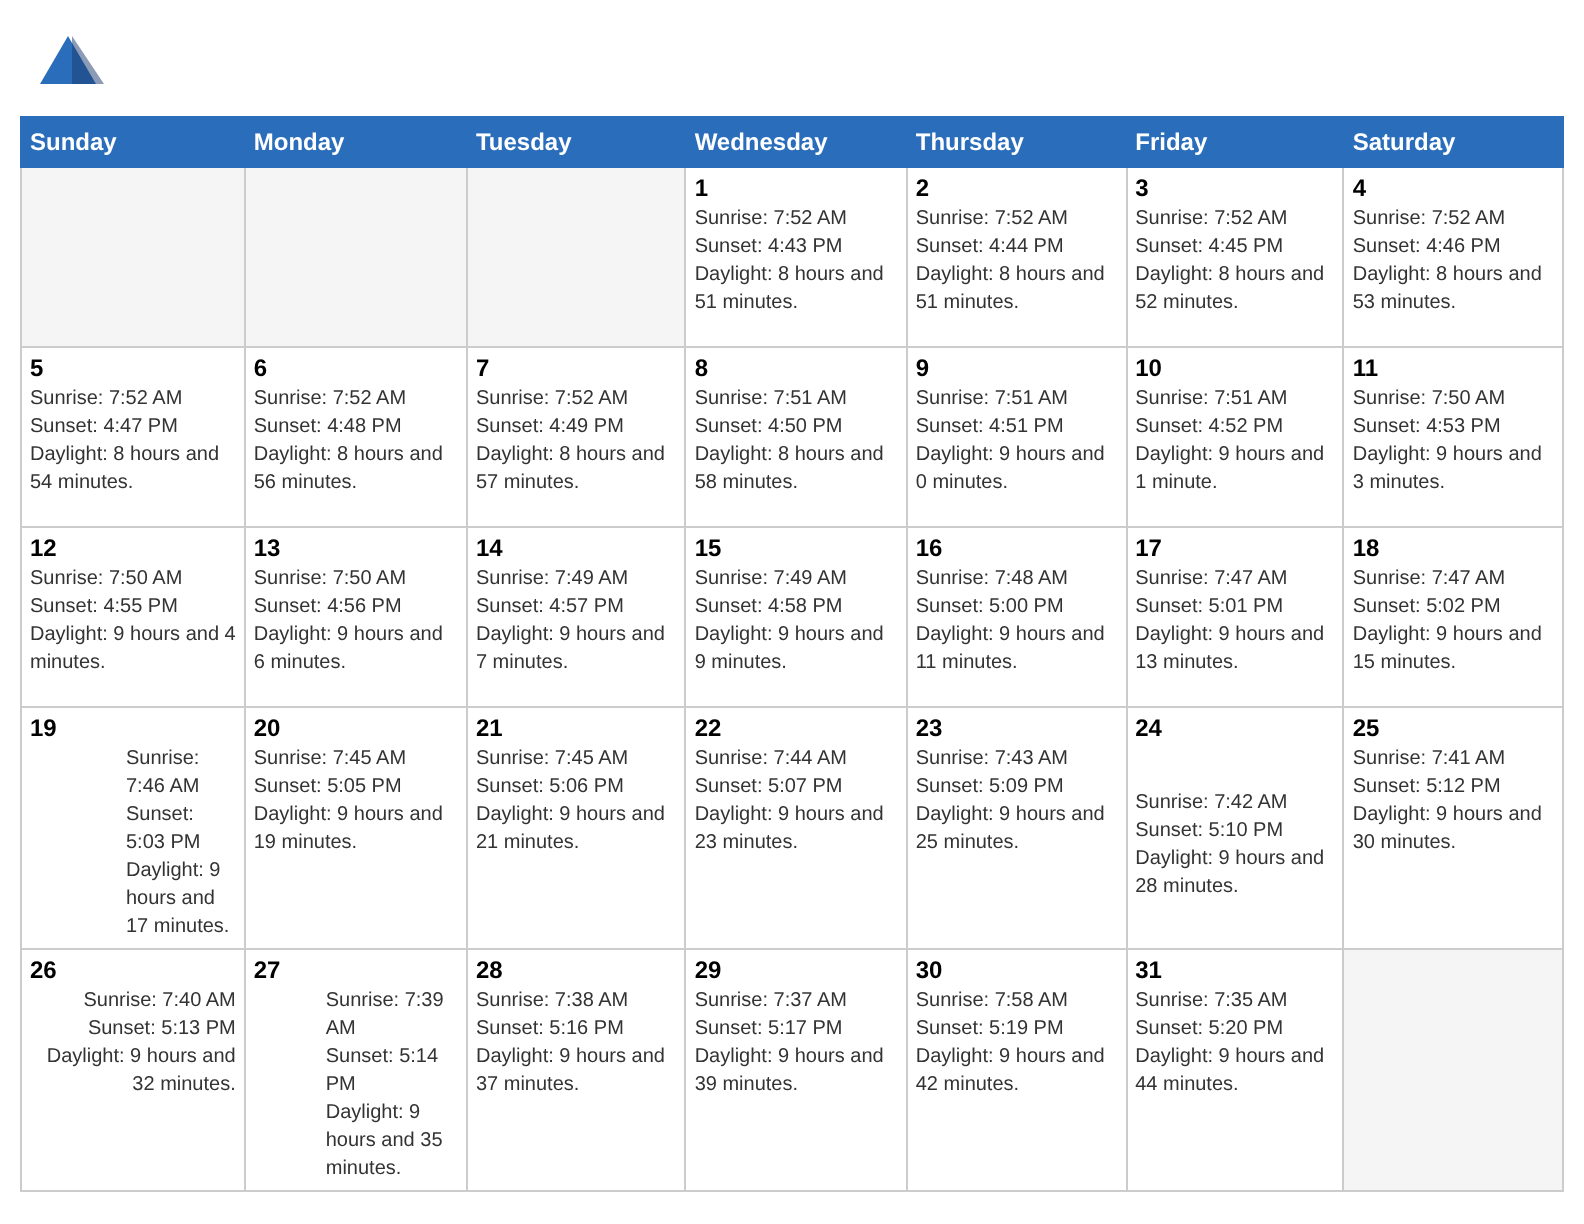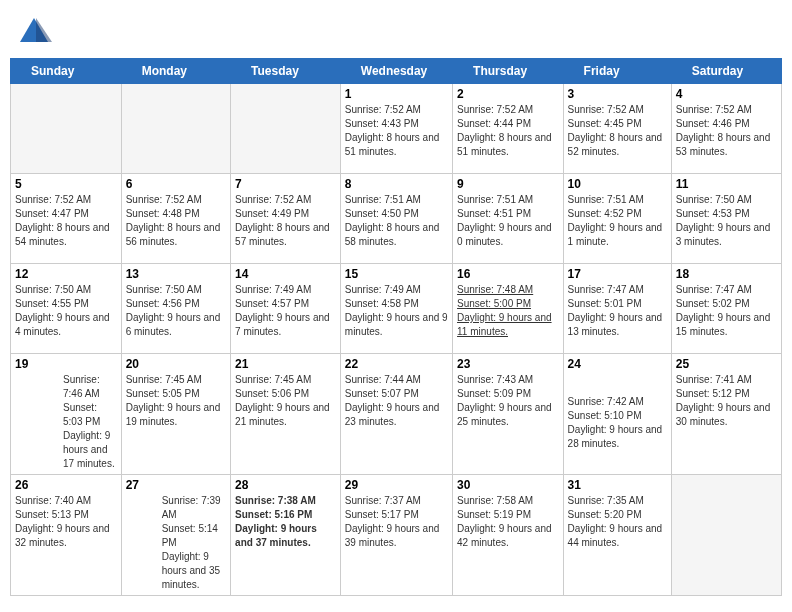--- a/index.html
+++ b/index.html
@@ -41,21 +41,21 @@
       margin-top: 2px;
     }
     .calendar {
       width: 100%;
       border-collapse: collapse;
       font-size: 10.5px;
     }
     .calendar th {
       background: #2a6ebb;
       color: #fff;
-      padding: 5px 20px;
+      padding: 5px 4px;
       text-align: left;
       font-size: 12px;
       font-weight: bold;
       border: 1px solid #2a6ebb;
     }
     .calendar td {
       border: 1px solid #ccc;
       vertical-align: top;
       padding: 3px 4px;
       width: 113px;
@@ -209,21 +209,21 @@
 Daylight: 9 hours and 7 minutes.</div>
         </td>
         <td>
           <span class="day-num">15</span>
           <div class="day-info" style="white-space: pre-line;">Sunrise: 7:49 AM
 Sunset: 4:58 PM
 Daylight: 9 hours and 9 minutes.</div>
         </td>
         <td>
           <span class="day-num">16</span>
-          <div class="day-info" style="white-space: pre-line; text-decoration: underline;">Sunrise: 7:48 AM
+          <div class="day-info" style="white-space: pre-line;">Sunrise: 7:48 AM
 Sunset: 5:00 PM
 Daylight: 9 hours and 11 minutes.</div>
         </td>
         <td>
           <span class="day-num">17</span>
           <div class="day-info" style="white-space: pre-line;">Sunrise: 7:47 AM
 Sunset: 5:01 PM
 Daylight: 9 hours and 13 minutes.</div>
         </td>
         <td>
@@ -273,33 +273,33 @@
         <td>
           <span class="day-num">25</span>
           <div class="day-info" style="white-space: pre-line;">Sunrise: 7:41 AM
 Sunset: 5:12 PM
 Daylight: 9 hours and 30 minutes.</div>
         </td>
       </tr>
       <tr class="week-row">
         <td>
           <span class="day-num">26</span>
-          <div class="day-info" style="white-space: pre-line;">Sunrise: 7:40 AM
+          <div class="day-info" style="white-space: pre-line; text-align: right;">Sunrise: 7:40 AM
 Sunset: 5:13 PM
 Daylight: 9 hours and 32 minutes.</div>
         </td>
         <td>
           <span class="day-num">27</span>
           <div class="day-info" style="white-space: pre-line; margin-left: 36px;">Sunrise: 7:39 AM
 Sunset: 5:14 PM
 Daylight: 9 hours and 35 minutes.</div>
         </td>
         <td>
           <span class="day-num">28</span>
-          <div class="day-info" style="white-space: pre-line; font-weight: bold;">Sunrise: 7:38 AM
+          <div class="day-info" style="white-space: pre-line;">Sunrise: 7:38 AM
 Sunset: 5:16 PM
 Daylight: 9 hours and 37 minutes.</div>
         </td>
         <td>
           <span class="day-num">29</span>
           <div class="day-info" style="white-space: pre-line;">Sunrise: 7:37 AM
 Sunset: 5:17 PM
 Daylight: 9 hours and 39 minutes.</div>
         </td>
         <td>

